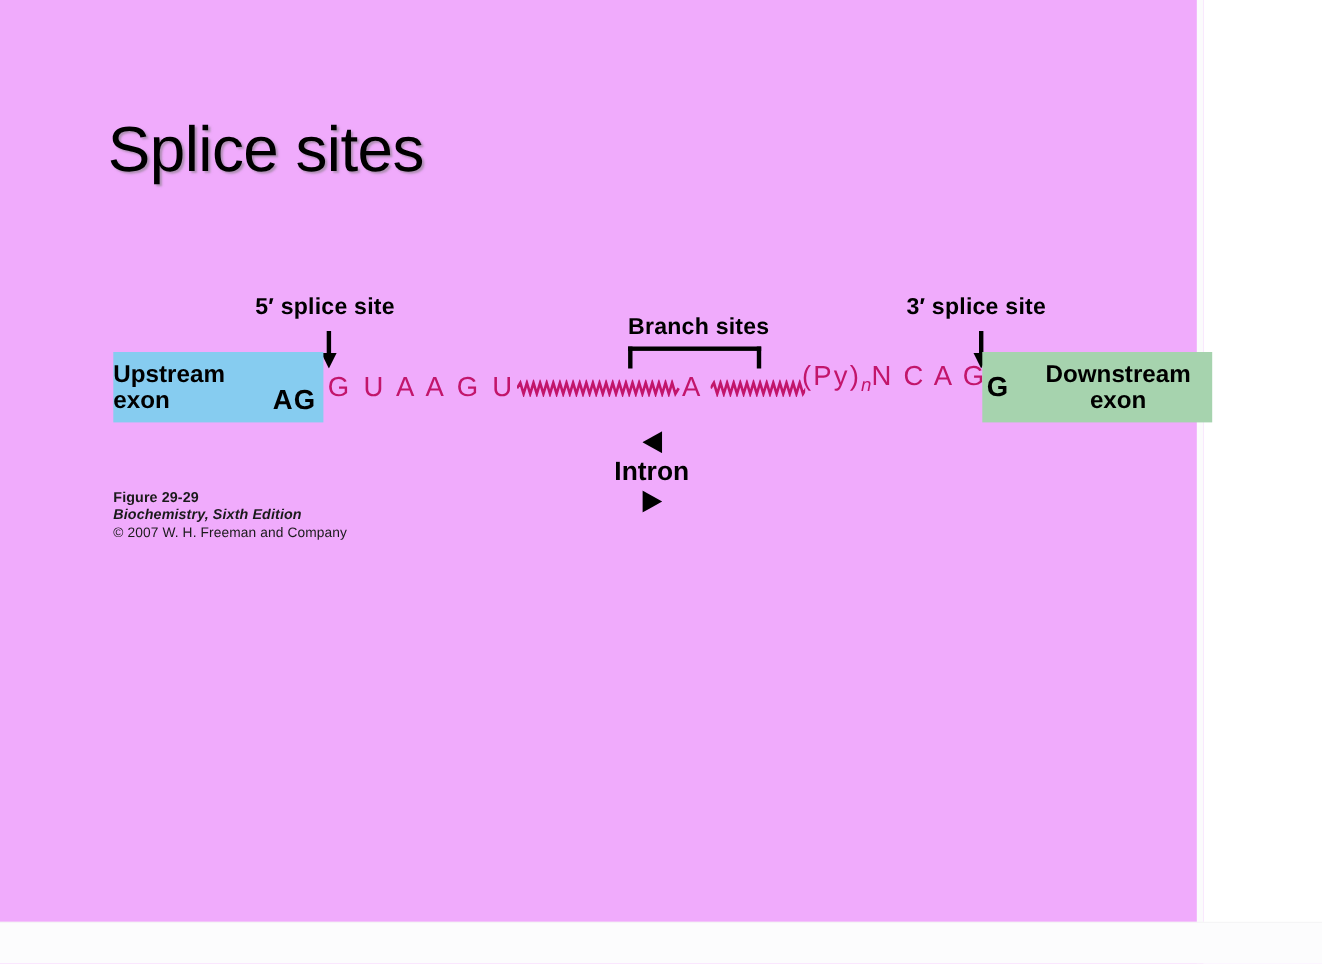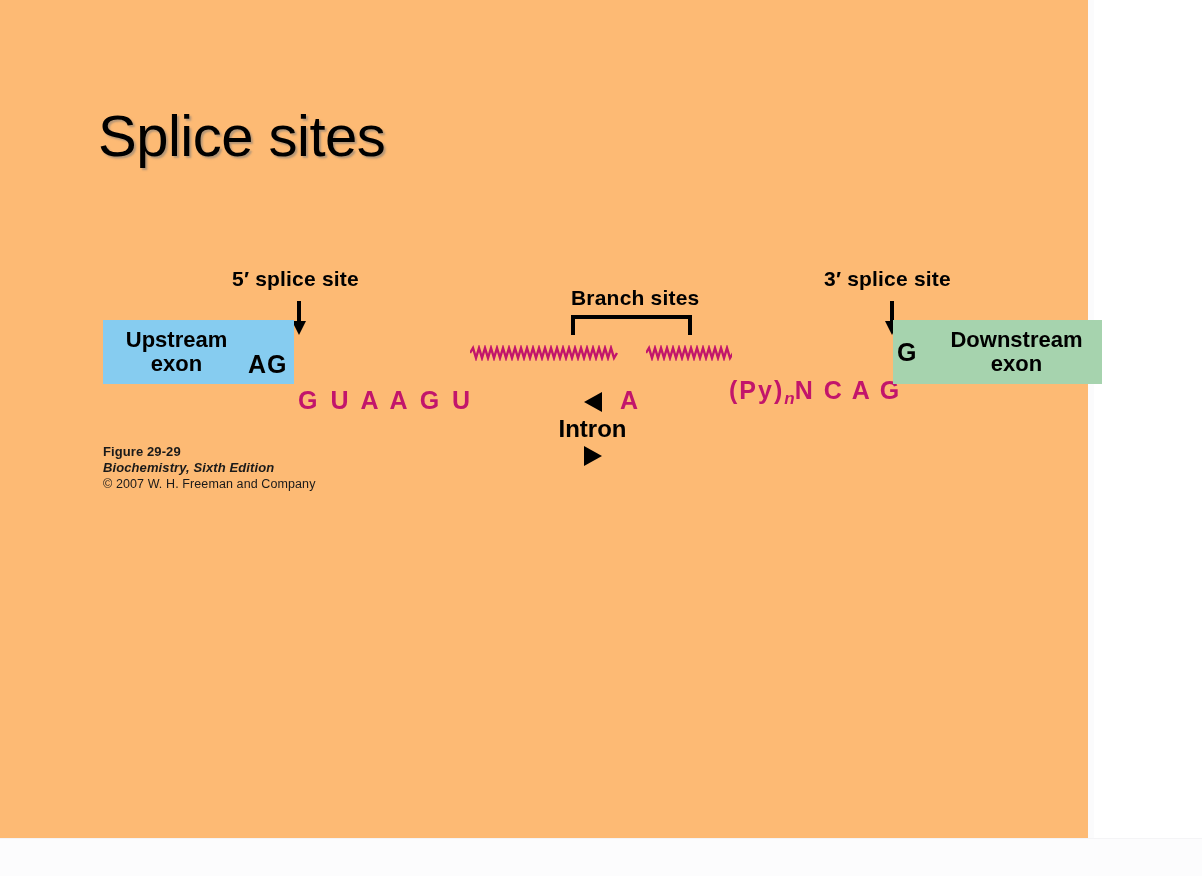--- a/index.html
+++ b/index.html
@@ -8,21 +8,21 @@
     width: 1202px; height: 876px;
     background: #ffffff;
     font-family: "Liberation Sans", sans-serif;
     overflow: hidden;
   }
 
   #slide {
     position: relative;
     width: 1094px;
     height: 876px;
-    background: #fdba74;
+    background: #f0abfc;
   }
 
   
   .edge-band-bottom {
     position: absolute;
     left: 0; top: 838px;
     width: 1202px; height: 38px;
     background: #fcfcfd;
     border-top: 1px solid #f4f4f6;
   }
@@ -84,21 +84,20 @@
   }
 
   #upstream-exon {
     left: 103px; top: 320px;
     width: 191px; height: 64px;
     background: #86ccf0;
     justify-content: flex-start;
   }
   #upstream-exon .exon-text {
     width: 100%;
-    text-align: center;
     line-height: 1.08;
     padding-right: 44px;
   }
 
   #downstream-exon {
     left: 893px; top: 320px;
     width: 209px; height: 64px;
     background: #a6d3ae;
   }
   #downstream-exon .exon-text {
@@ -115,26 +114,25 @@
     font-size: 25px;
     color: #000000;
     letter-spacing: 1px;
   }
   #nt-ag-upstream { left: 248px; top: 338px; margin-top: 12px; }
   #nt-g-downstream { left: 897px; top: 338px; }
 
   
   .seq {
     position: absolute;
-    font-weight: bold;
+    font-weight: normal;
     font-size: 25px;
     color: #c2156b;
     letter-spacing: 0px;
     white-space: nowrap;
-    margin-top: 48px;
   }
   #seq-donor { left: 298px; top: 338px; letter-spacing: 3px; }
   #seq-branch-a { left: 620px; top: 338px; }
   #seq-acceptor { left: 729px; top: 328px; letter-spacing: 2px; }
   #seq-acceptor .sub-n {
     font-size: 17px;
     font-style: italic;
     vertical-align: -5px;
     letter-spacing: 0;
   }

